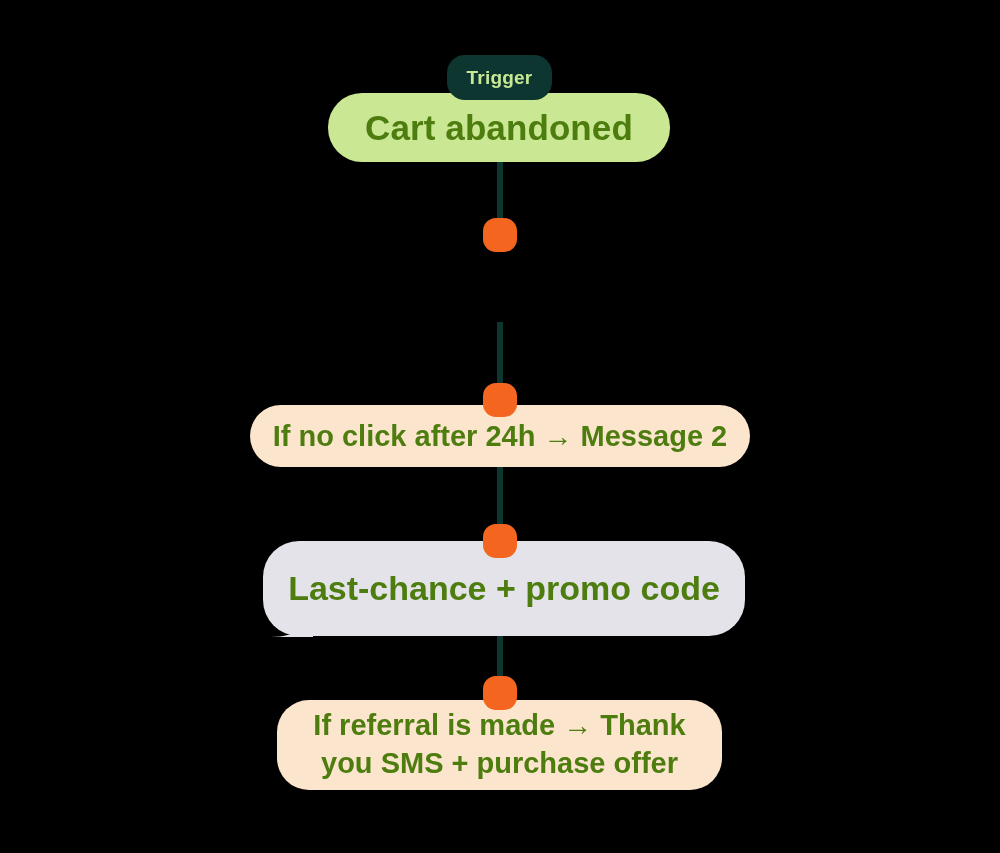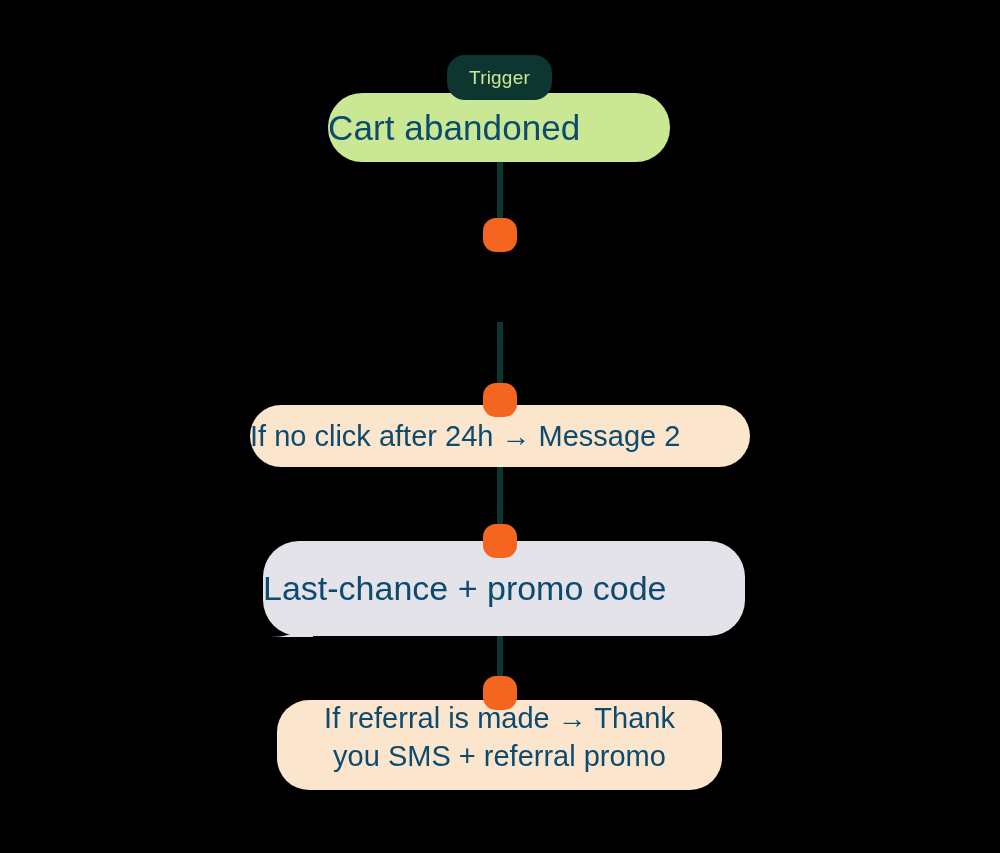--- a/index.html
+++ b/index.html
@@ -14,20 +14,21 @@
     overflow: hidden;
     font-family: "Liberation Sans", sans-serif;
     -webkit-font-smoothing: antialiased;
   }
 
   #canvas {
     position: relative;
     width: 1000px;
     height: 853px;
     background: #000000;
+    font-weight: bold;
   }
 
   
   .connector {
     position: absolute;
     left: 497px;
     width: 6px;
     background: #0d3631;
     z-index: 1;
   }
@@ -43,23 +44,23 @@
     left: 483px;
   }
 
   
   .node {
     position: absolute;
     z-index: 3;
     box-sizing: border-box;
     display: flex;
     align-items: center;
-    justify-content: flex-start;
+    justify-content: center;
     text-align: center;
-    color: #0c4a6e;
+    color: #4d7c0f;
     line-height: 1.18;
   }
 
   
   .node--trigger {
     background: #cae894;
     border-radius: 34px;
     font-size: 35px;
     letter-spacing: 0.1px;
   }
@@ -135,16 +136,16 @@
   <div class="junction" style="top:524px;"></div>
 
   <div class="node node--bubble" style="left:263px; top:541px; width:482px; height:95px;">
     <span>Last-chance + promo code</span>
   </div>
 
   <div class="junction" style="top:676px;"></div>
 
   <div class="node node--rule two-line" style="left:277px; top:700px; width:445px; height:90px; flex-direction:column;">
     <span>If referral is made → Thank</span>
-    <span>you SMS + referral promo</span>
+    <span>you SMS + purchase offer</span>
   </div>
 
 </div>
 
 </body></html>

